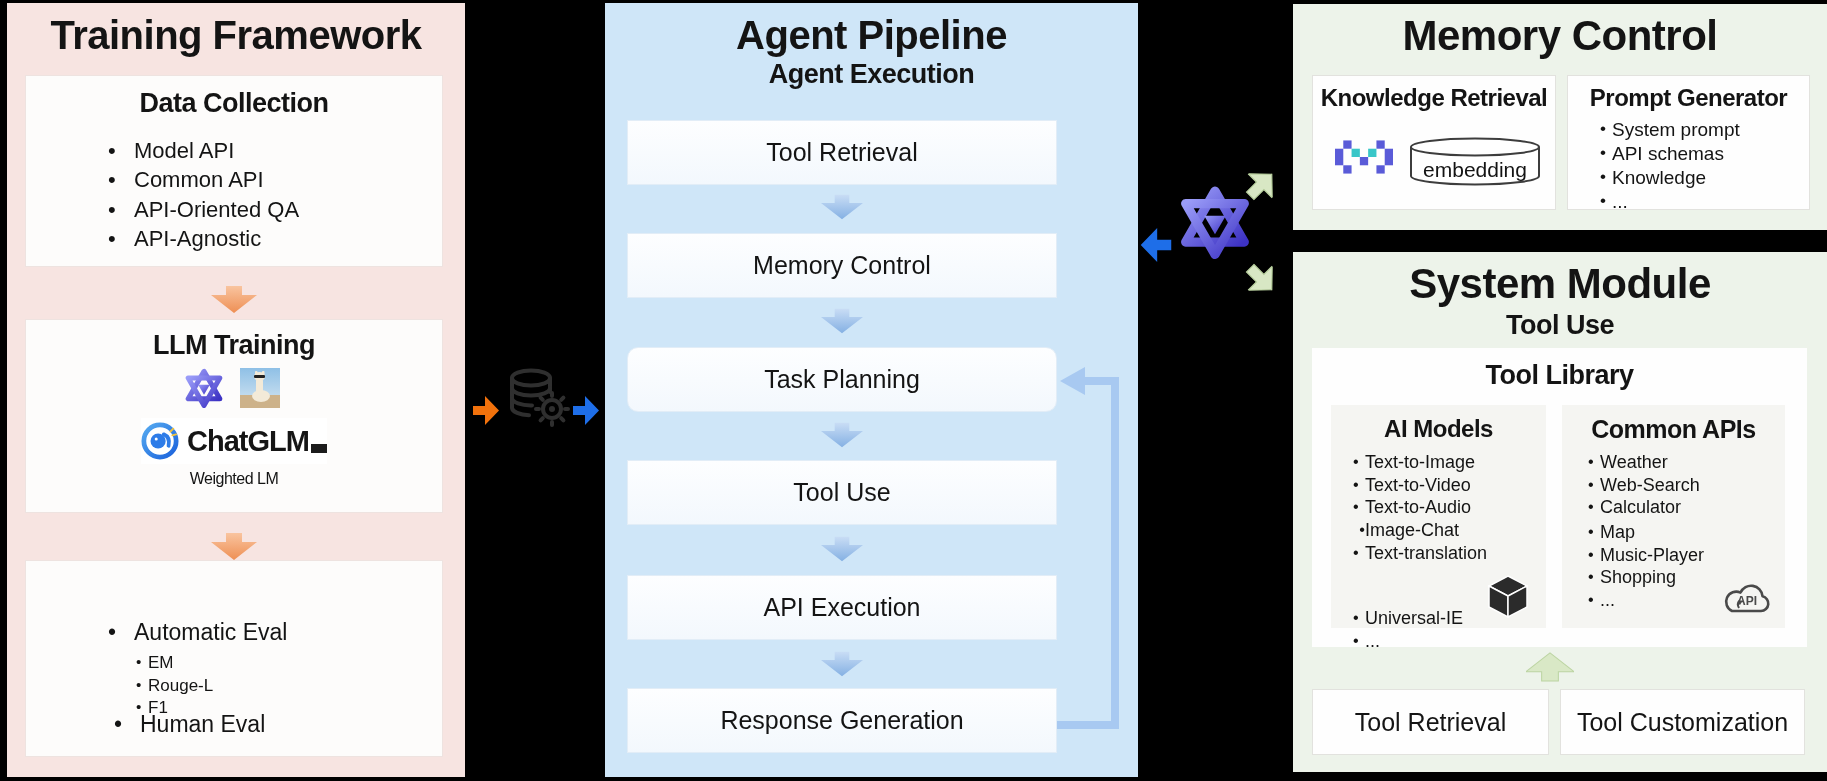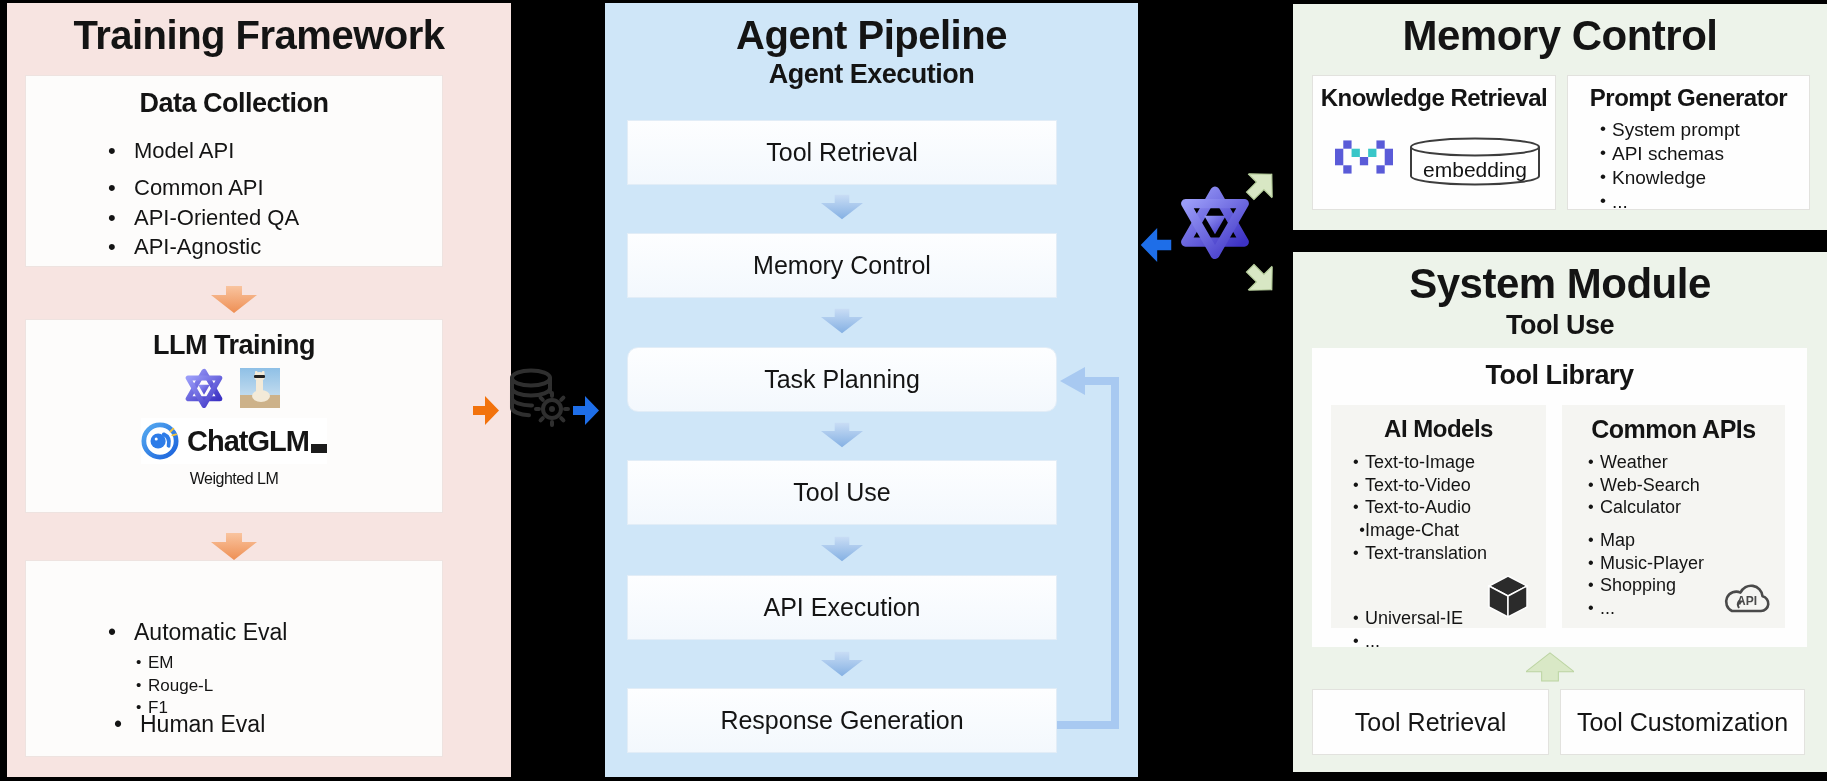--- a/index.html
+++ b/index.html
@@ -22,27 +22,27 @@
   .loop{position:absolute;background:#a8c9f1;}
   .loophead{position:absolute;width:0;height:0;border-top:14px solid transparent;
             border-bottom:14px solid transparent;border-right:25px solid #a8c9f1;}
   svg{display:block;}
 </style>
 </head>
 <body>
 
 <div id="canvas">
 
-  <div class="panel" style="left:7px;top:3px;width:504px;height:774px;background:#f7e4e1;">
+  <div class="panel" style="left:7px;top:3px;width:458px;height:774px;background:#f7e4e1;">
     <div class="ttl abs" style="top:10px;font-size:40px;">Training Framework</div>
 
     <div class="whitebox" style="left:18px;top:72px;width:416px;height:190px;">
       <div class="ttl abs" style="top:12px;font-size:27px;">Data Collection</div>
       <div class="abs" style="left:82px;top:62px;font-size:22px;">
-        <div class="li" style="margin-bottom:12px;">
+        <div class="li" style="margin-bottom:4px;">
             <span>Model API</span>
           </div>
         <div class="li" style="margin-bottom:4px;">
             <span>Common API</span>
           </div>
         <div class="li" style="margin-bottom:4px;">
             <span>API-Oriented QA</span>
           </div>
         <div class="li">
             <span>API-Agnostic</span>
@@ -357,21 +357,21 @@
 
       <div class="subbox" style="left:250px;top:57px;width:223px;height:223px;">
         <div class="ttl abs" style="top:10px;font-size:25px;">Common APIs</div>
         <div class="abs" style="left:26px;top:47px;font-size:18px;">
           <div class="li2" style="margin-bottom:2px;">
               <span>Weather</span>
             </div>
           <div class="li2" style="margin-bottom:2px;">
               <span>Web-Search</span>
             </div>
-          <div class="li2" style="margin-bottom:12px;">
+          <div class="li2" style="margin-bottom:4px;">
               <span>Calculator</span>
             </div>
           <div class="li2" style="margin-bottom:2px;">
               <span>Map</span>
             </div>
           <div class="li2" style="margin-bottom:2px;">
               <span>Music-Player</span>
             </div>
           <div class="li2" style="margin-bottom:2px;">
               <span>Shopping</span>

